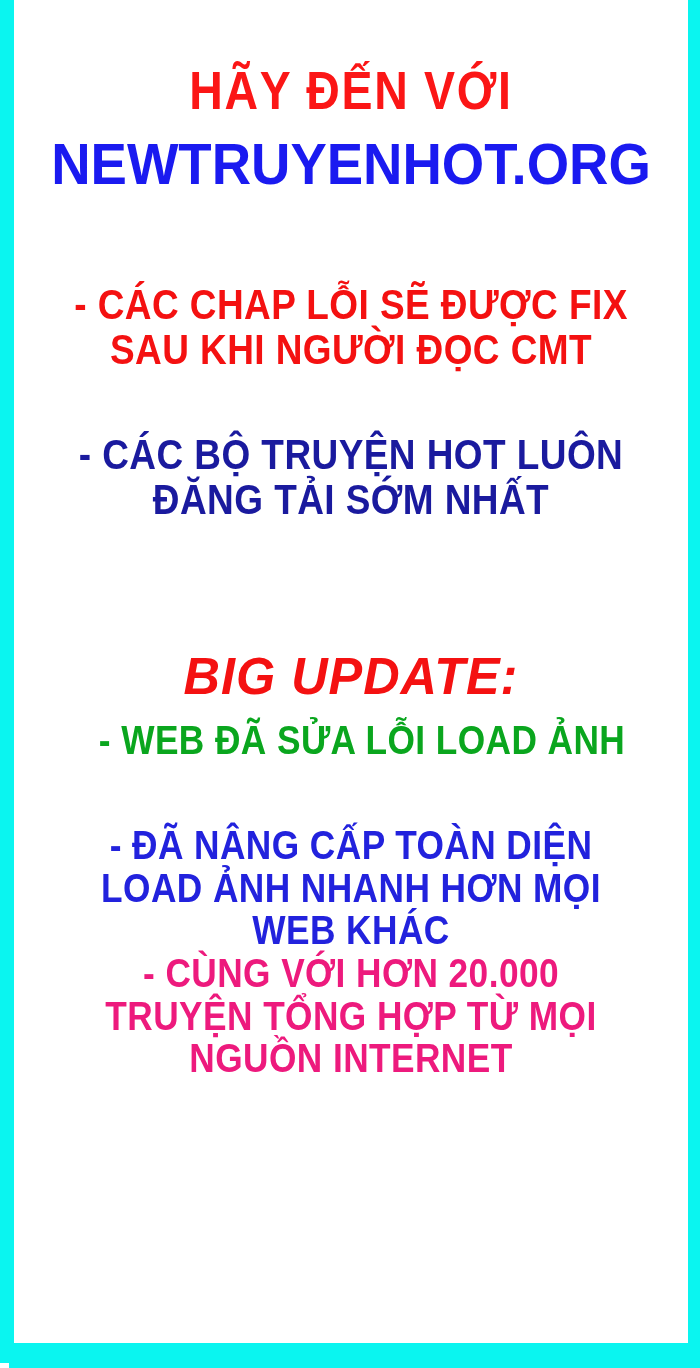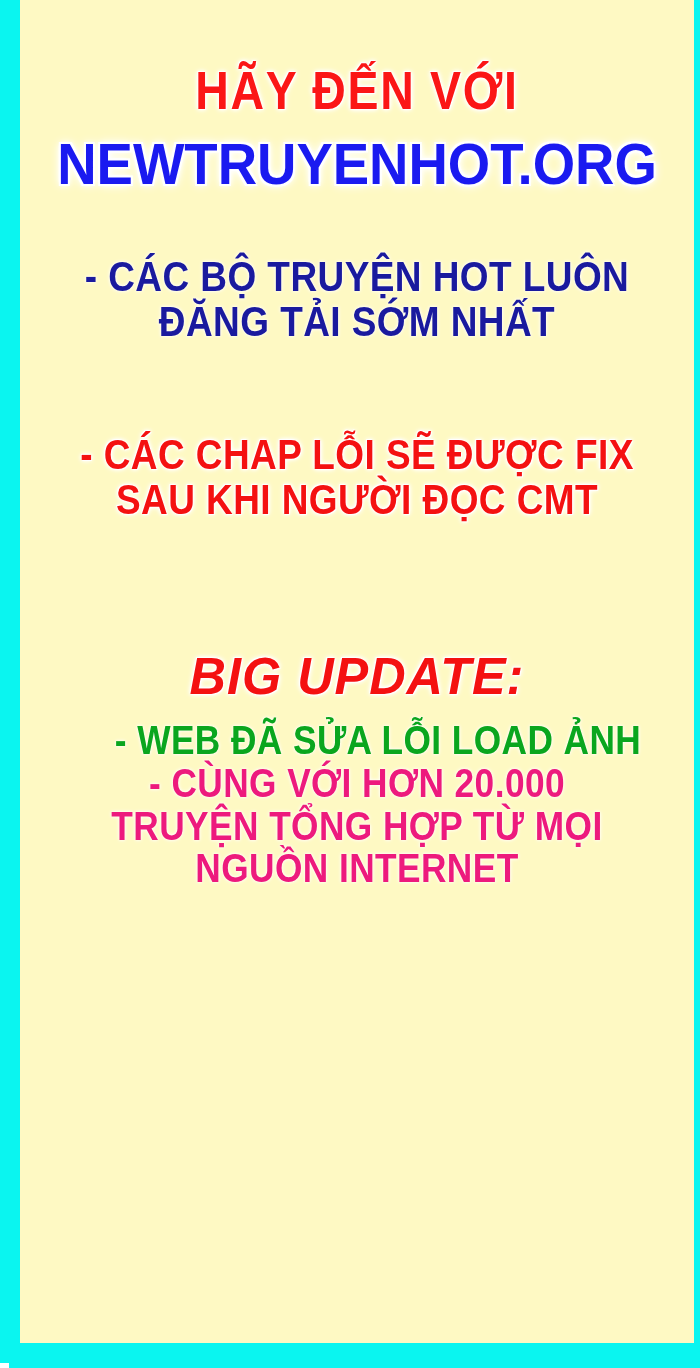--- a/index.html
+++ b/index.html
@@ -19,28 +19,29 @@
     position: relative;
     width: 700px;
     height: 1368px;
     background: #0af5f0;
     box-sizing: border-box;
   }
 
   
   #panel {
     position: absolute;
-    left: 20px;
+    left: 14px;
     top: 0px;
     width: 674px;
     height: 1343px;
-    background: #fef9c3;
+    background: #ffffff;
     box-sizing: border-box;
     display: flex;
     flex-direction: column;
+    align-items: center;
   }
 
   .line {
     width: 100%;
     text-align: center;
     font-family: "Liberation Sans", sans-serif;
     font-weight: 700;
     line-height: 1.04;
     letter-spacing: 0.5px;
     white-space: nowrap;
@@ -112,38 +113,43 @@
 </head>
 <body>
 
 <div id="banner">
   <div id="panel">
 
     <div class="line hdr-red">HÃY ĐẾN VỚI</div>
 
     <div class="line hdr-url">NEWTRUYENHOT.ORG</div>
 
+    <div class="blk b1">
+      <div class="line red s-big glow-w">- CÁC CHAP LỖI SẼ ĐƯỢC FIX</div>
+      <div class="line red s-big glow-w">SAU KHI NGƯỜI ĐỌC CMT</div>
+    </div>
+
     <div class="blk b2">
       <div class="line navy s-big glow-soft">- CÁC BỘ TRUYỆN HOT LUÔN</div>
       <div class="line navy s-big glow-soft">ĐĂNG TẢI SỚM NHẤT</div>
-    </div>
-
-    <div class="blk b1">
-      <div class="line red s-big glow-w">- CÁC CHAP LỖI SẼ ĐƯỢC FIX</div>
-      <div class="line red s-big glow-w">SAU KHI NGƯỜI ĐỌC CMT</div>
     </div>
 
     <div class="blk b3">
       <div class="line red s-upd glow-w">BIG UPDATE:</div>
     </div>
 
     <div class="blk b4">
       <div class="line green s-med glow-soft">- WEB ĐÃ SỬA LỖI LOAD ẢNH</div>
     </div>
 
+    <div class="blk b5">
+      <div class="line blue s-med glow-soft">- ĐÃ NÂNG CẤP TOÀN DIỆN</div>
+      <div class="line blue s-med glow-soft">LOAD ẢNH NHANH HƠN MỌI</div>
+      <div class="line blue s-med glow-soft">WEB KHÁC</div>
+    </div>
 
     <div class="blk b6">
       <div class="line pink s-med glow-soft">- CÙNG VỚI HƠN 20.000</div>
       <div class="line pink s-med glow-soft">TRUYỆN TỔNG HỢP TỪ MỌI</div>
       <div class="line pink s-med glow-soft">NGUỒN INTERNET</div>
     </div>
 
   </div>
   <div id="corner-sliver"></div>
 </div>

